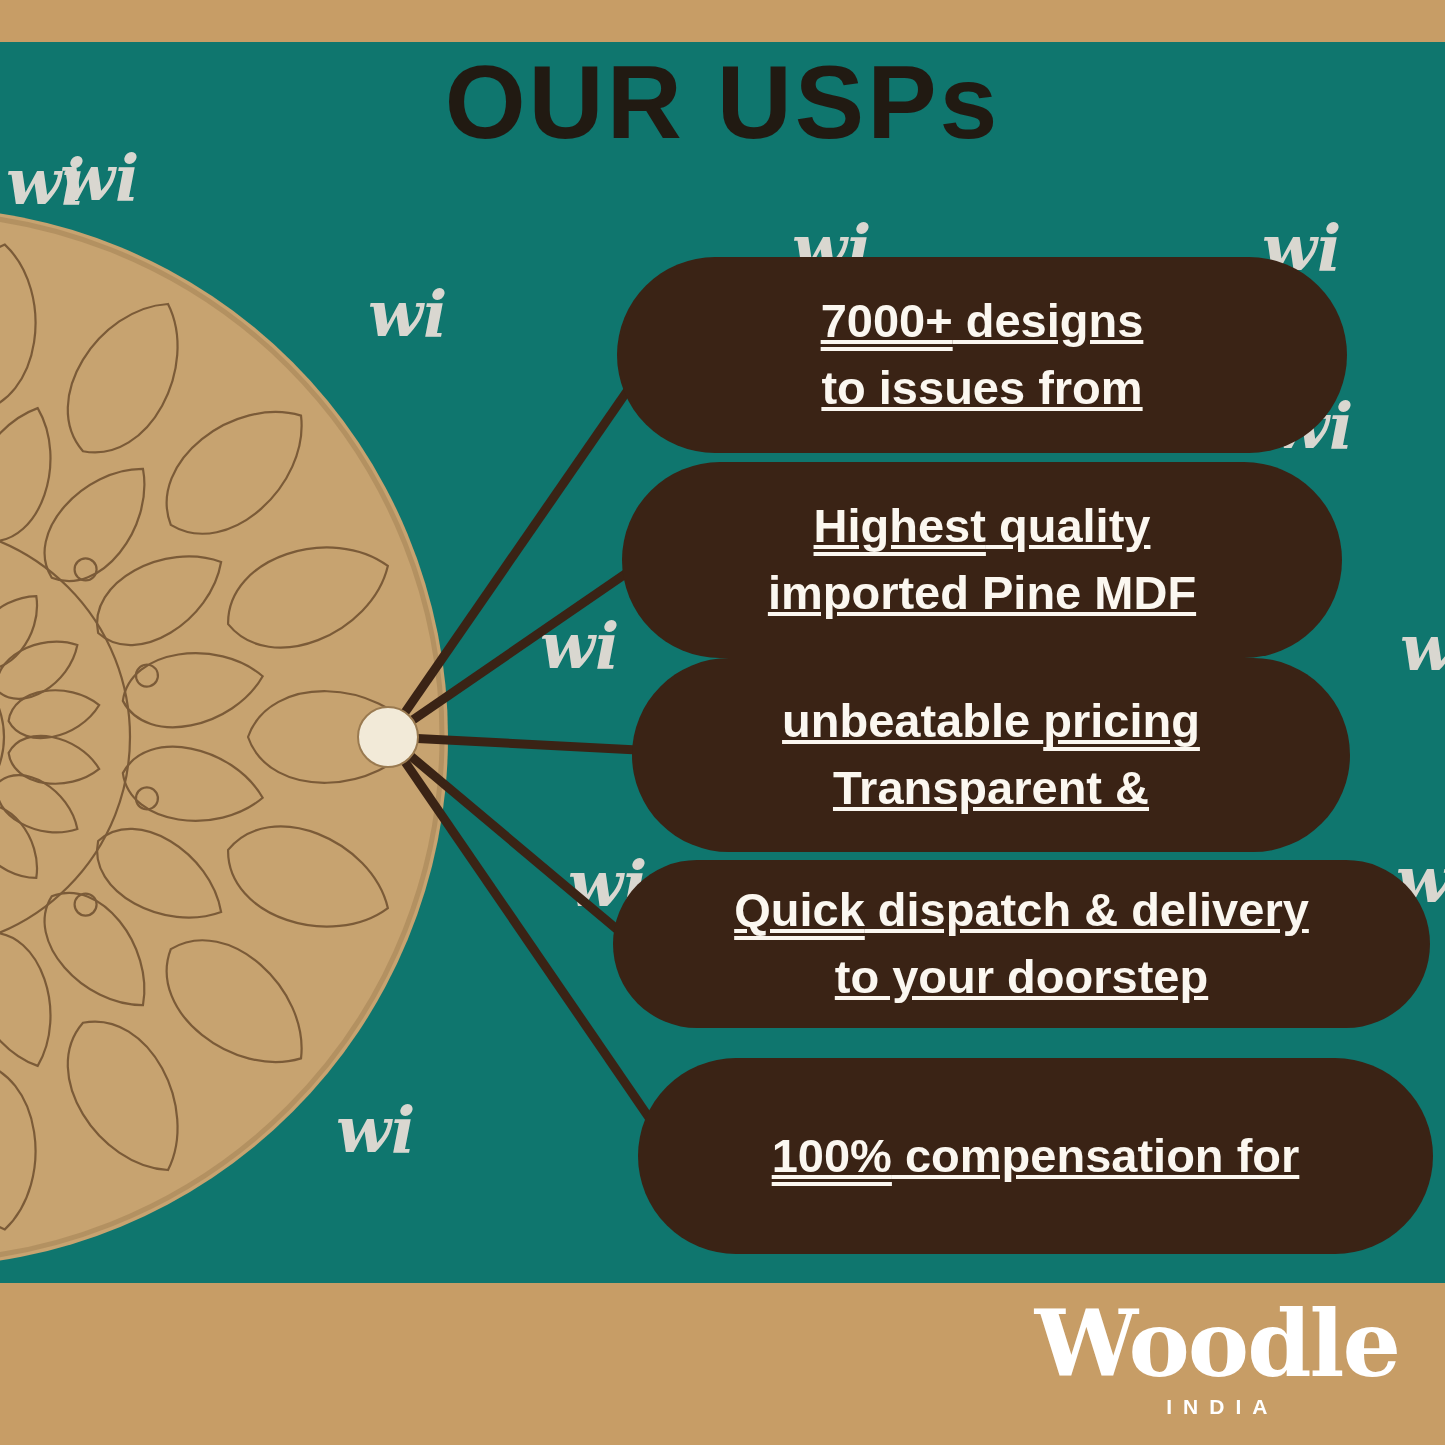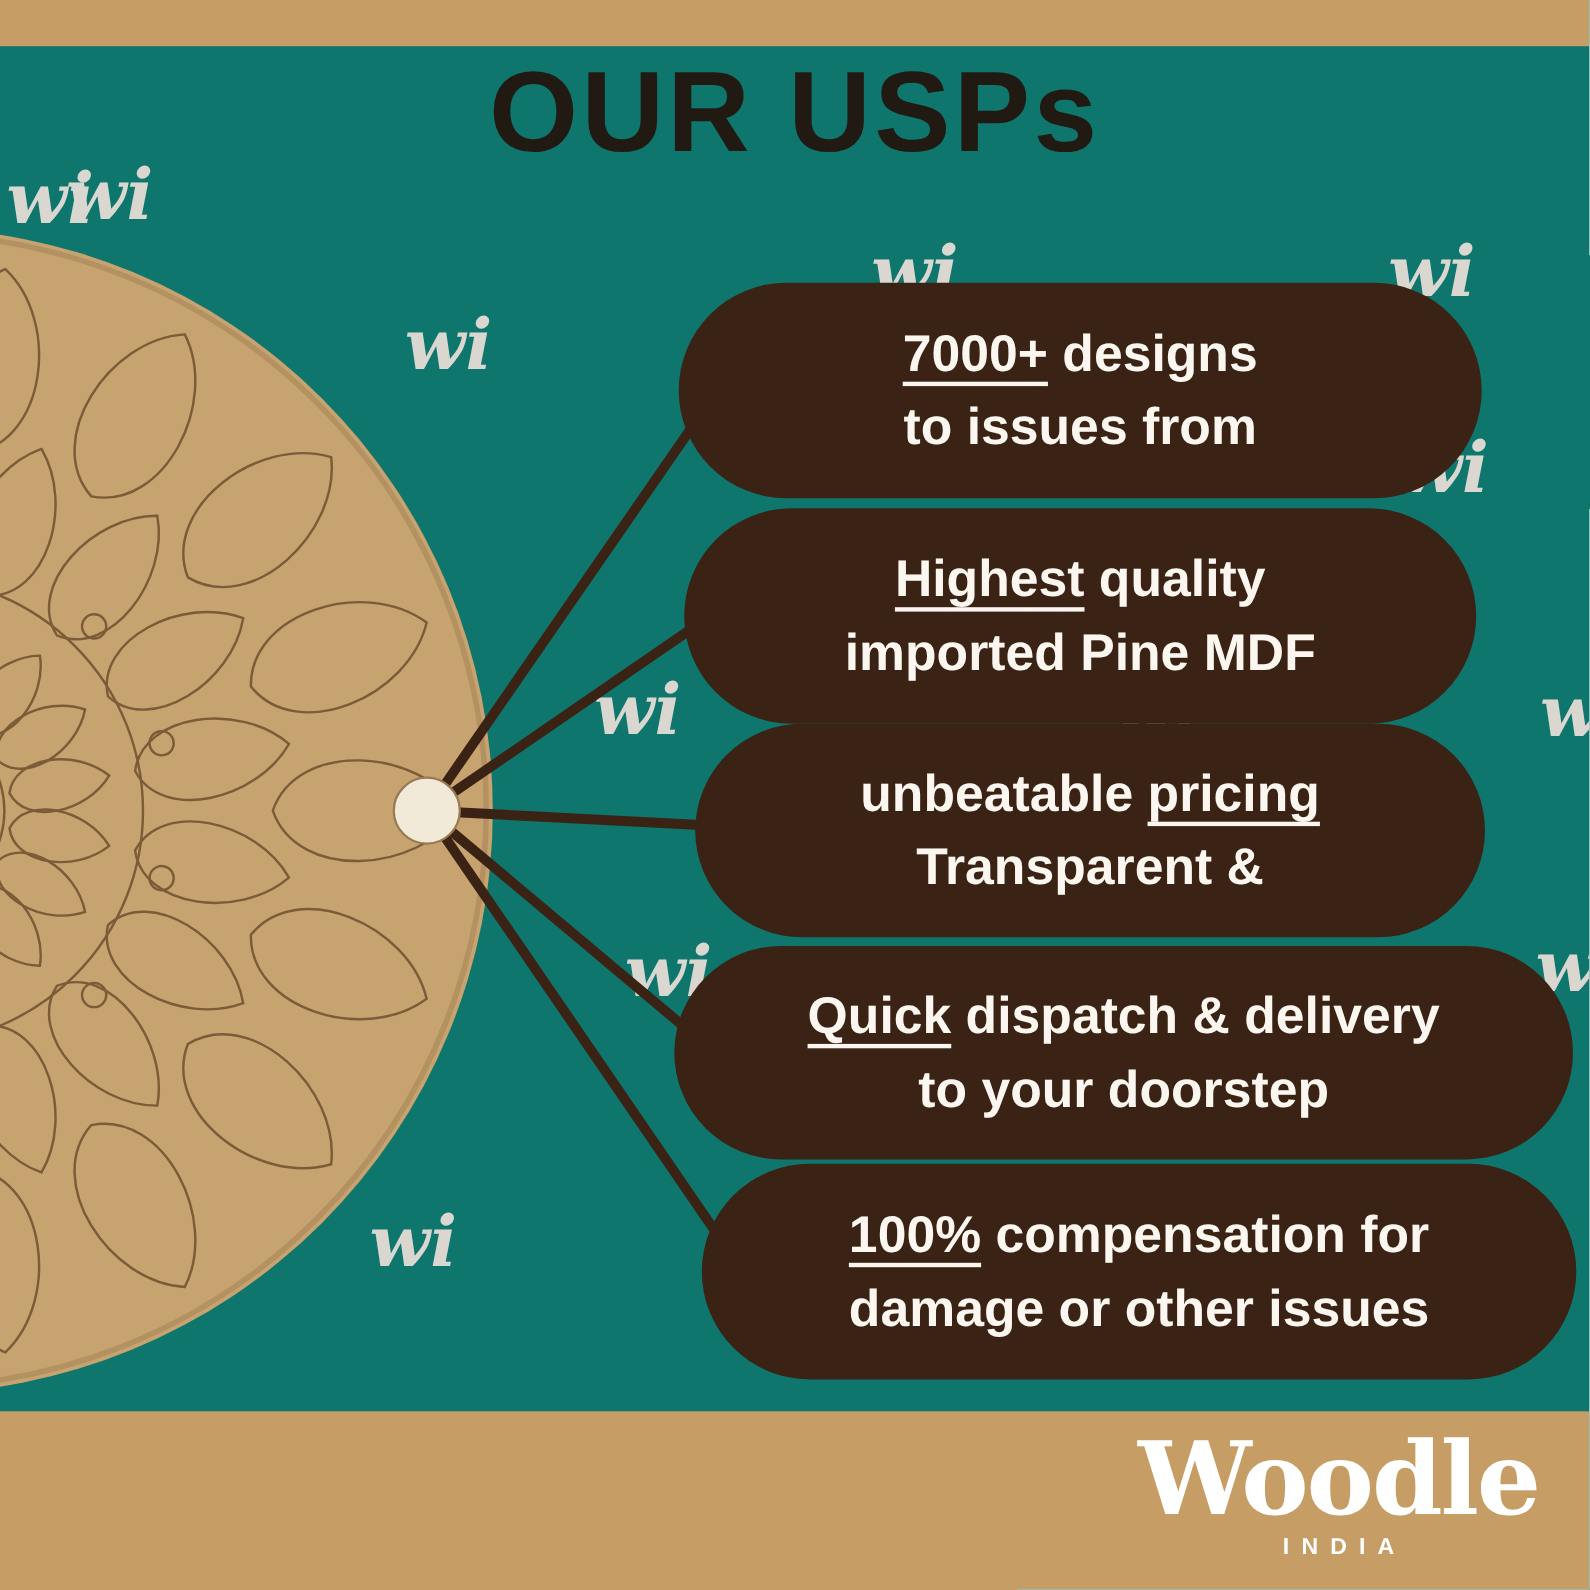--- a/index.html
+++ b/index.html
@@ -17,26 +17,26 @@
     position:absolute;font-family:"DejaVu Serif",serif;font-style:italic;font-weight:bold;
     font-size:64px;line-height:1;color:#d9d7d0;z-index:1;user-select:none;
   }
   .board-svg{position:absolute;left:-614px;top:205px;z-index:2;}
   .overlay-svg{position:absolute;left:0;top:0;z-index:3;}
   .pill{
     position:absolute;z-index:4;background:#3a2315;border-radius:120px;
     color:#fbf7f0;display:flex;flex-direction:column;justify-content:center;align-items:center;
     text-align:center;font-weight:bold;font-size:47px;line-height:1.42;
   }
-  .pill .ln{display:block;white-space:pre-wrap;}
+  .pill .ln{display:block;white-space:pre-wrap;text-decoration:underline;}
   .u{text-decoration:underline;text-underline-offset:10px;text-decoration-thickness:4px;}
   .pill1{left:617px;top:257px;width:730px;height:196px;}
   .pill2{left:622px;top:462px;width:720px;height:196px;}
   .pill3{left:632px;top:658px;width:718px;height:194px;}
-  .pill4{left:613px;top:860px;width:817px;height:194px;}
+  .pill4{left:613px;top:860px;width:817px;height:168px;}
   .pill5{left:638px;top:1058px;width:795px;height:196px;}
   .brand{position:absolute;right:46px;top:1296px;z-index:7;color:#ffffff;text-align:center;}
   .brand-name{
     font-family:"DejaVu Serif",serif;font-weight:bold;font-size:92px;line-height:1.05;letter-spacing:-2px;text-align:right;
   }
   .brand-country{font-size:21px;letter-spacing:11px;margin-top:2px;padding-left:11px;font-weight:bold;}
 </style>
 </head>
 <body>
 
@@ -175,21 +175,20 @@
     <span class="ln"><span>Transparent &amp;</span><span class="u"></span><span></span></span>
   </div>
 
   <div class="pill pill4">
     <span class="ln"><span></span><span class="u">Quick</span><span> dispatch &amp; delivery</span></span>
     <span class="ln"><span>to your doorstep</span><span class="u"></span><span></span></span>
   </div>
 
   <div class="pill pill5">
     <span class="ln"><span></span><span class="u">100%</span><span> compensation for</span></span>
-    <span class="ln"><span>damage or other issues</span><span class="u"></span><span></span></span>
   </div>
 
   <div class="footer-band"></div>
 
   <div class="brand">
     <div class="brand-name">Woodle</div>
     <div class="brand-country">INDIA</div>
   </div>
 
 </div>

